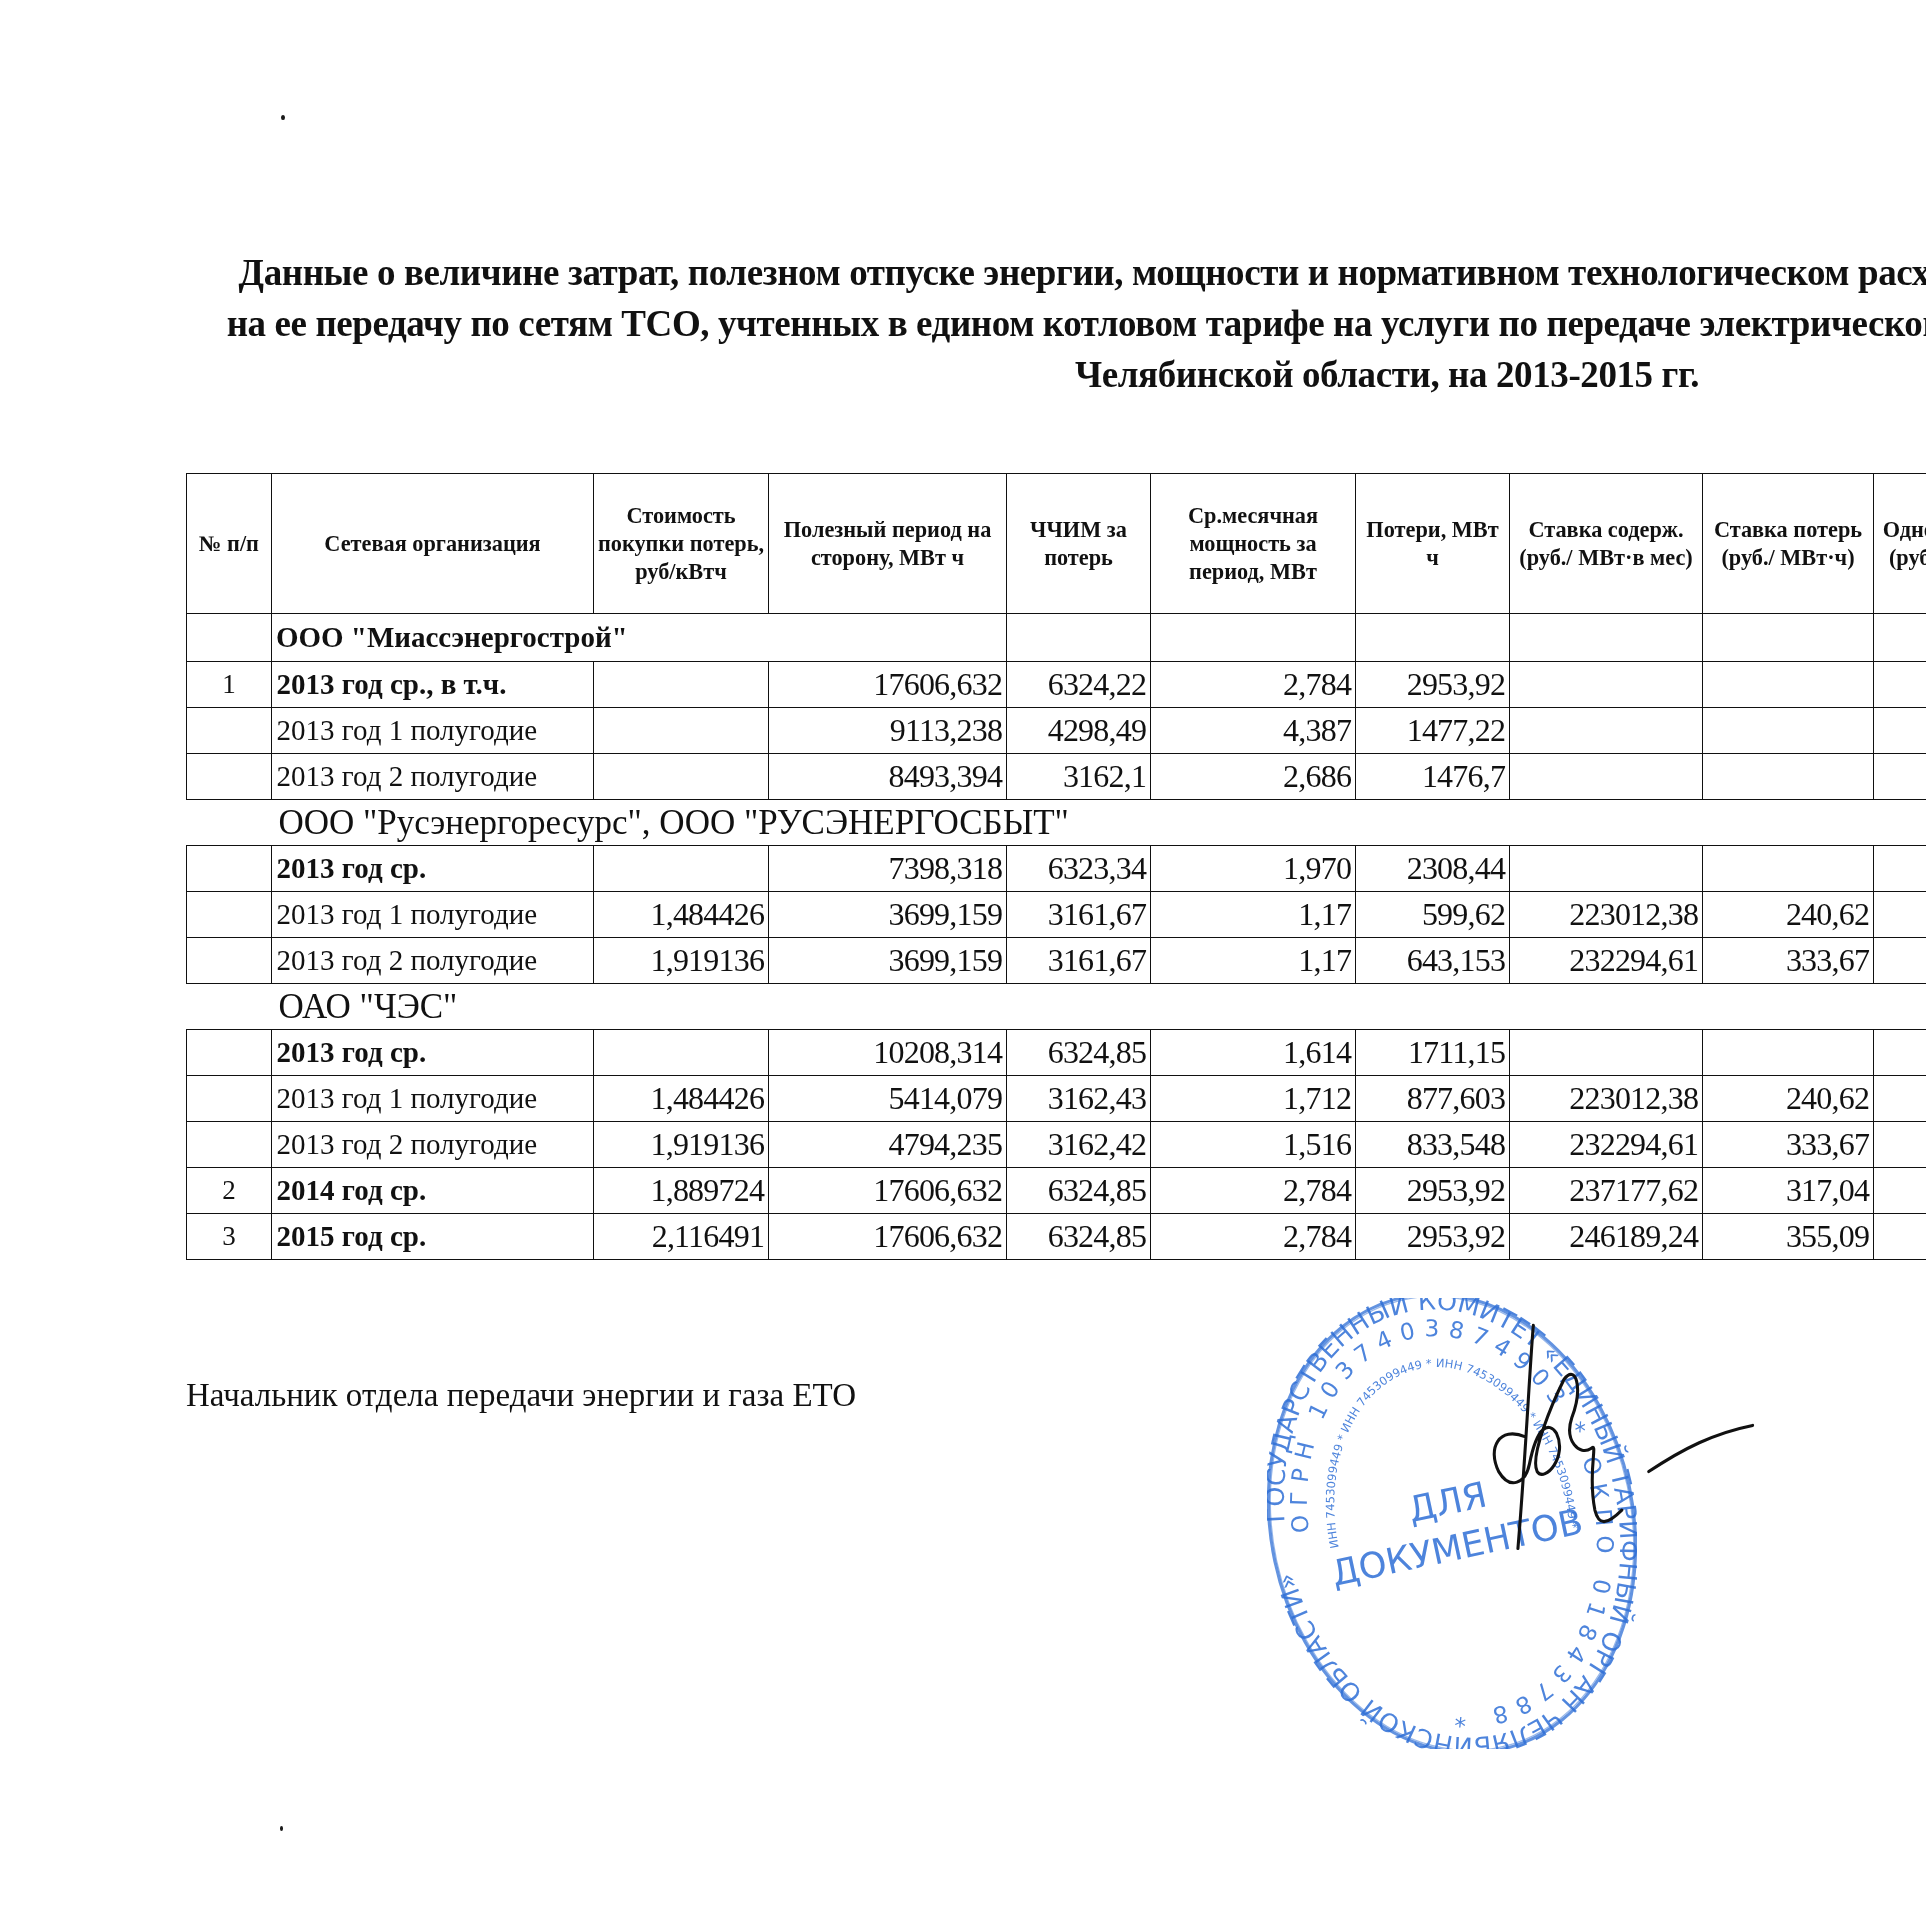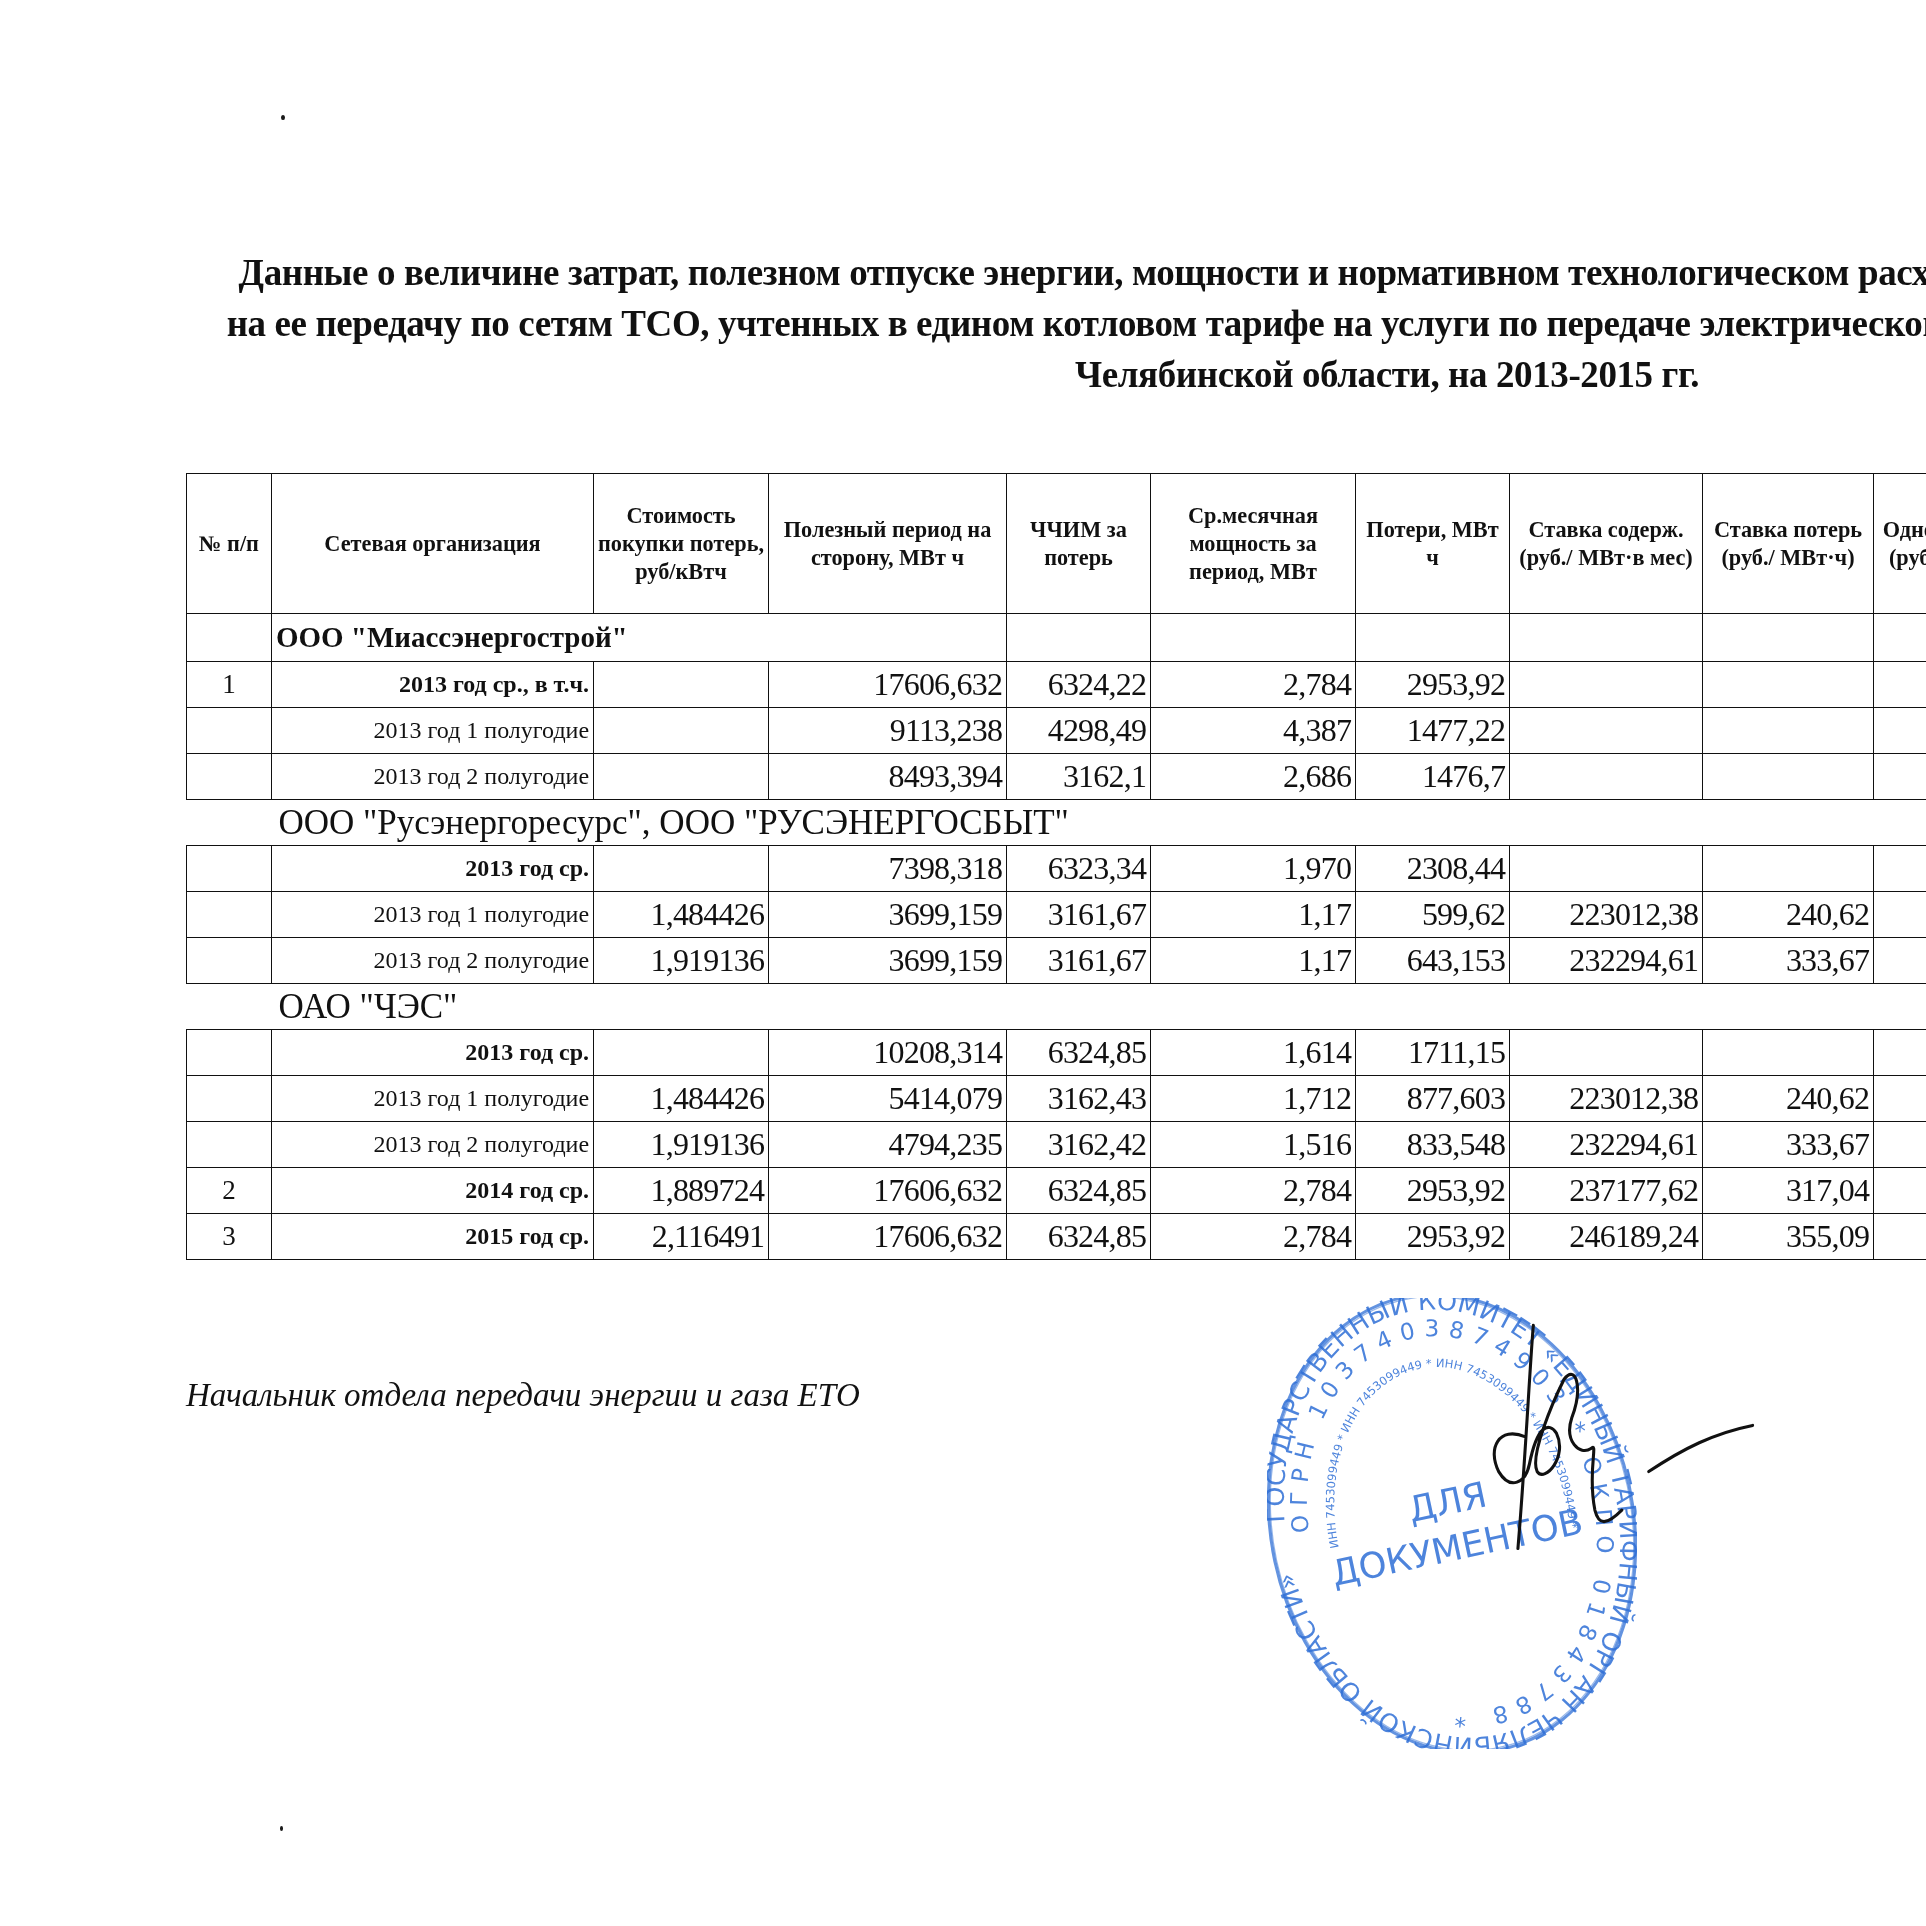--- a/index.html
+++ b/index.html
@@ -11,29 +11,29 @@
 
   
   .tbl { position: absolute; left: 186px; top: 473px; width: 2370px; border-collapse: collapse;
          table-layout: fixed; font-size: 32px; }
   .tbl td, .tbl th { border: 1.9px solid #111; padding: 0 3.9px; overflow: hidden; white-space: nowrap; }
   .tbl th { font-size: 22.3px; font-weight: bold; white-space: normal; line-height: 28px;
             text-align: center; vertical-align: middle; height: 139px; }
   .tbl tr.row-data td { height: 45px; }
   .tbl td.num { text-align: right; letter-spacing: -0.8px; }
   .tbl td.idx { text-align: center; font-size: 27px; }
-  .tbl td.period { font-size: 24px; text-align: right; padding-left: 4.6px; }
+  .tbl td.period { font-size: 29px; text-align: left; padding-left: 4.6px; }
   .tbl td.period.bold { font-weight: bold; }
   .tbl tr.group-inline td { height: 47px; }
   .tbl tr.group-inline td.group-name { font-weight: bold; font-size: 29px; text-align: left; }
   .tbl tr.group-open td { border-left: none; border-top: 1.9px solid #111; border-bottom: 1.9px solid #111;
                           height: 45px; font-size: 35px; text-align: left; padding-left: 92px; }
   .tbl tr.group-open td.edge { border-right: 1.9px solid #111; }
 
-  .footer-left { position: absolute; left: 186px; top: 1377px; font-size: 33px; font-style: italic; }
+  .footer-left { position: absolute; left: 186px; top: 1377px; font-size: 33px; }
 
   .stamp { position: absolute; left: 1267px; top: 1298px; width: 370px; height: 451px; }
   .sign { position: absolute; left: 1483px; top: 1310px; width: 293px; height: 277px; }
 </style>
 </head>
 <body>
 
 <div class="speck" style="left:281px;top:115px;width:3.9px;height:5.4px;"></div>
 
 <div class="speck" style="left:280px;top:1826px;width:3.1px;height:4.6px;"></div>

